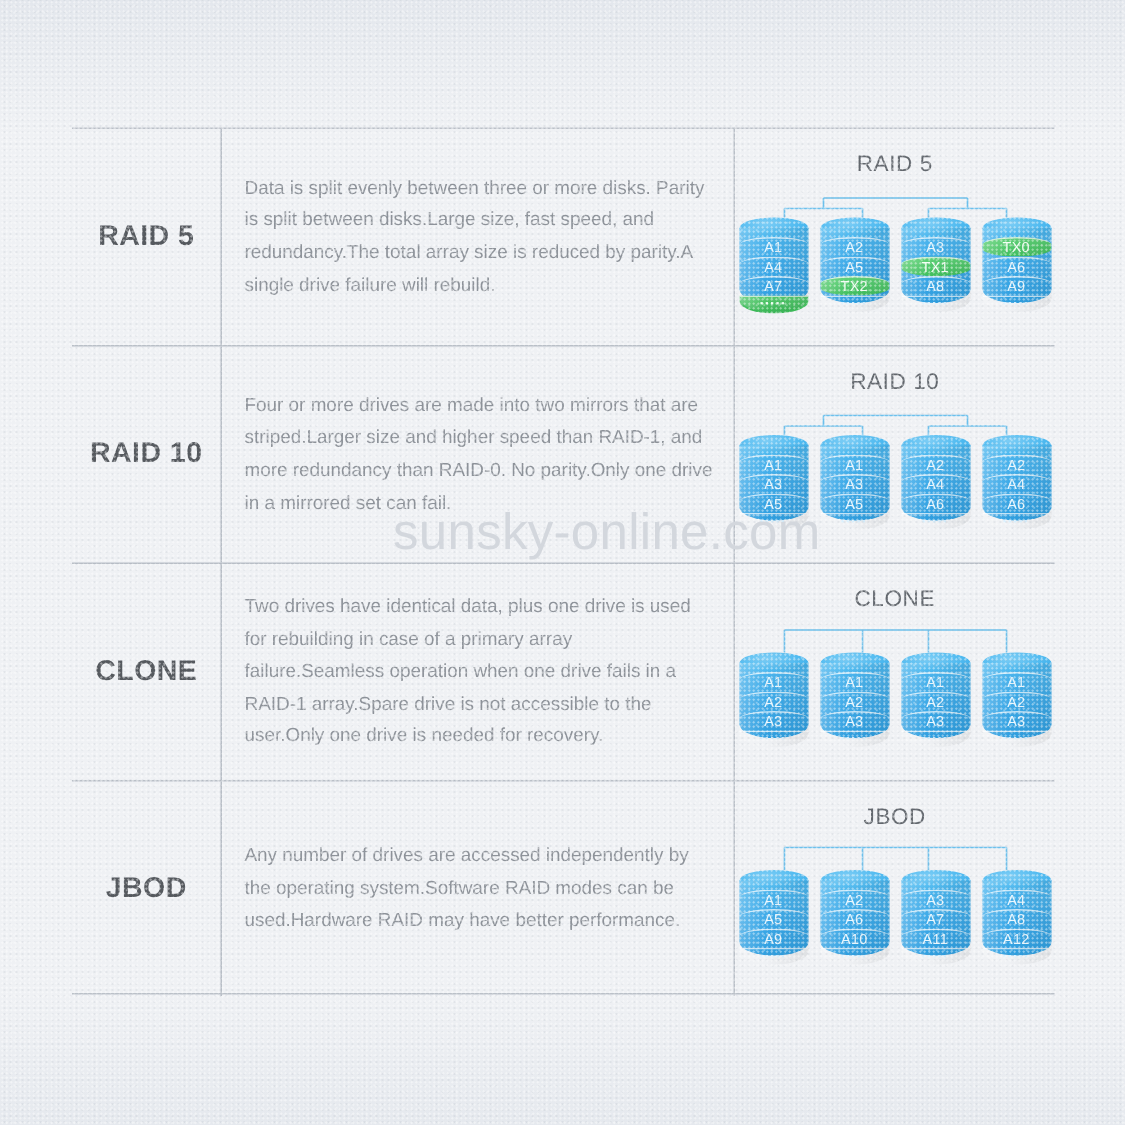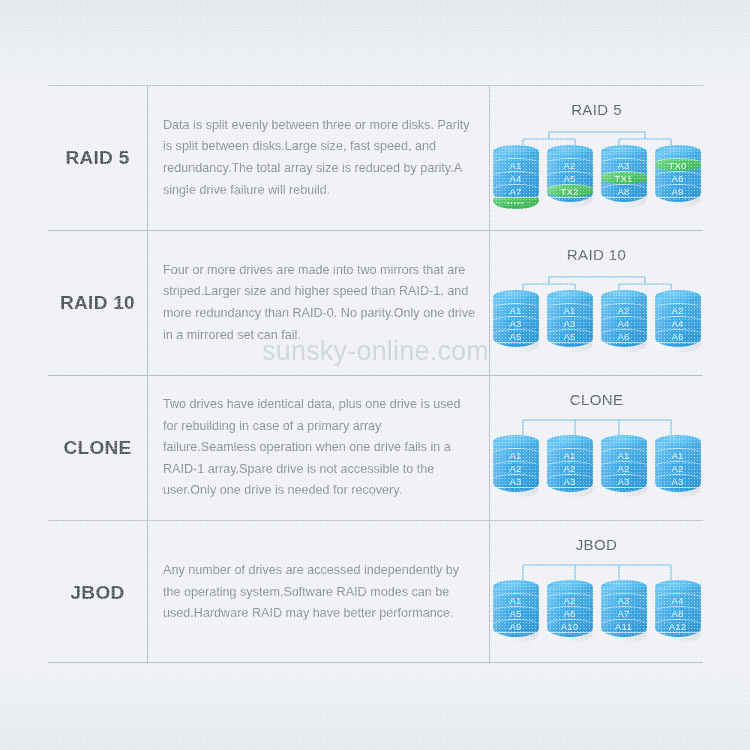--- a/index.html
+++ b/index.html
@@ -176,21 +176,21 @@
     left:0;top:7px;width:46px;height:56px;
     border-radius:0 0 23px 23px / 0 0 9px 9px;
     background:linear-gradient(90deg,rgba(255,255,255,.22) 0%,rgba(255,255,255,0) 38%,rgba(0,0,0,.07) 100%);
     pointer-events:none;
   }
 
   
   .watermark{
     position:absolute;
     left:262px;top:336px;
-    font-size:27px;
+    font-size:34px;
     color:#d3d7dd;
     letter-spacing:.2px;
     z-index:6;
     white-space:nowrap;
     font-weight:400;
   }
 </style>
 </head>
 <body>
 

